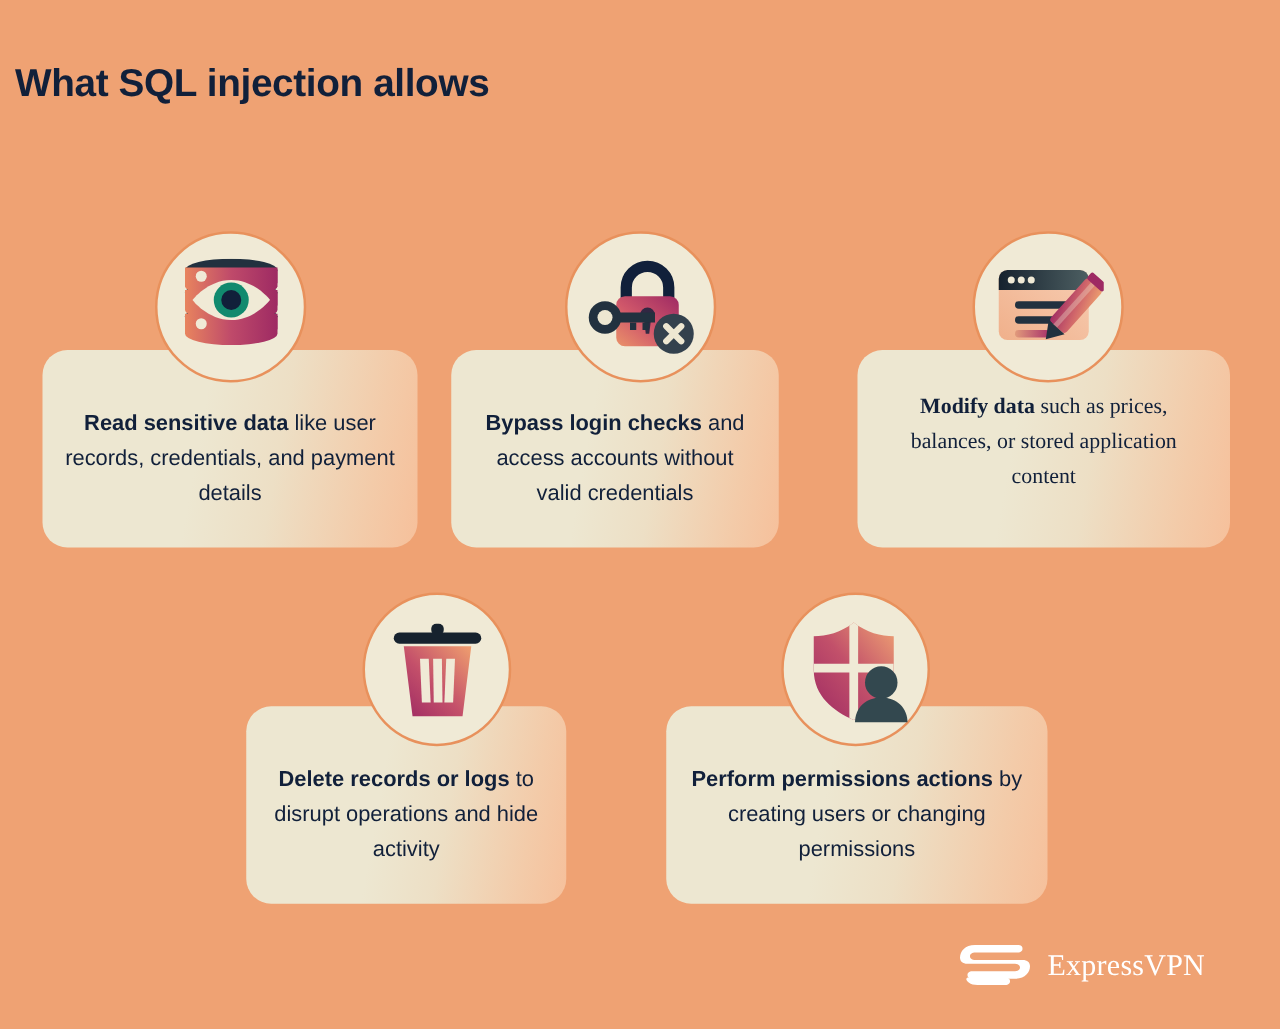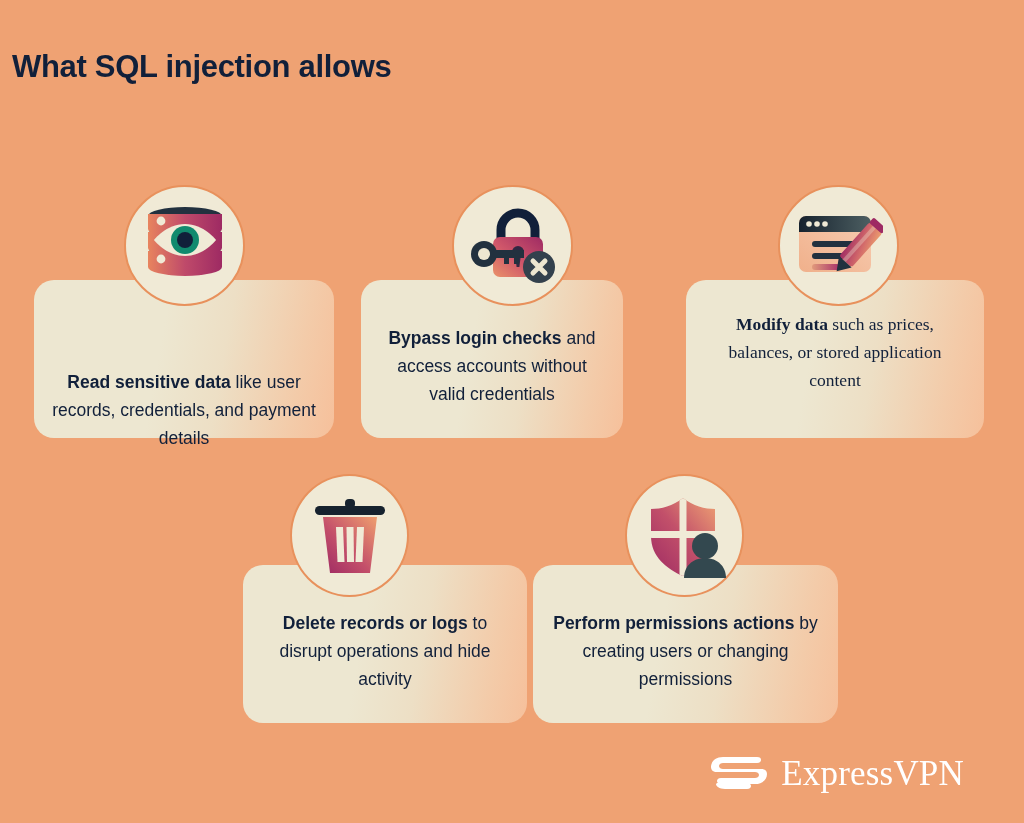--- a/index.html
+++ b/index.html
@@ -59,30 +59,30 @@
     align-items: center;
     justify-content: center;
   }
   .icon-circle svg { display: block; }
 
   
   #card-1 { left: 34px;  top: 280px; width: 300px; height: 158px; }
   #card-2 { left: 361px; top: 280px; width: 262px; height: 158px; }
   #card-3 { left: 686px; top: 280px; width: 298px; height: 158px; font-family: Liberation Serif, serif; }
 
-  #card-1 .card-text { top: 44px; margin-top: 44px; }
+  #card-1 .card-text { top: 44px; }
   #card-2 .card-text { top: 44px; }
   #card-3 .card-text { top: 30px; }
 
   #circle-1 { left: 124px; top: 185px; width: 121px; height: 121px; }
   #circle-2 { left: 452px; top: 185px; width: 121px; height: 121px; }
   #circle-3 { left: 778px; top: 185px; width: 121px; height: 121px; }
 
   
-  #card-4 { left: 197px; top: 565px; width: 284px; height: 158px; margin-left: 46px; }
+  #card-4 { left: 197px; top: 565px; width: 256px; height: 158px; }
   #card-5 { left: 533px; top: 565px; width: 305px; height: 158px; }
 
   #card-4 .card-text { top: 44px; }
   #card-5 .card-text { top: 44px; }
 
   #circle-4 { left: 290px; top: 474px; width: 119px; height: 123px; }
   #circle-5 { left: 625px; top: 474px; width: 119px; height: 123px; }
 
   
   .logo {
@@ -90,21 +90,21 @@
     right: 60px;
     bottom: 26px;
     display: flex;
     align-items: center;
     gap: 14px;
   }
   .logo-mark { display: block; }
   .logo-text {
     color: #ffffff;
     font-family: "Liberation Serif", serif;
-    font-size: 35px;
+    font-size: 24px;
     letter-spacing: 0.2px;
     line-height: 1;
   }
 </style>
 </head>
 <body>
 
 <div class="title">
   <span class="line">What SQL injection allows</span>
 </div>

